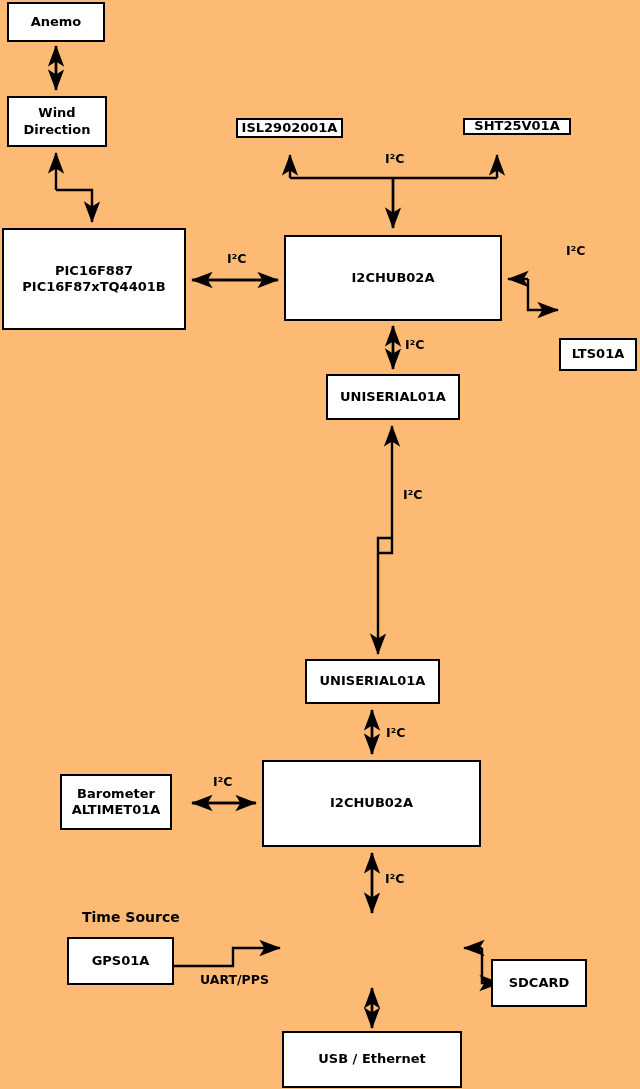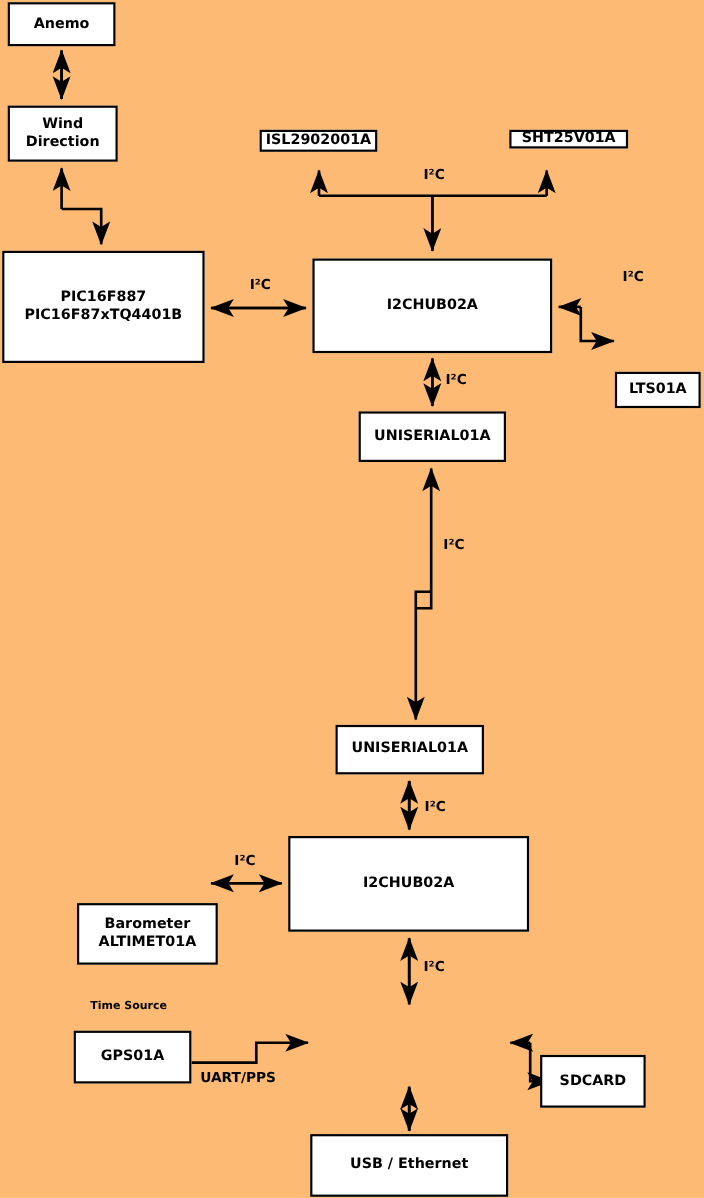--- a/index.html
+++ b/index.html
@@ -40,21 +40,21 @@
   .edge-label{
     position:absolute;
     font-size:12.5px;
     color:#000000;
     white-space:nowrap;
     z-index:4;
     background:transparent;
   }
   .free-label{
     position:absolute;
-    font-size:10px;
+    font-size:14px;
     color:#000000;
     white-space:nowrap;
     z-index:4;
   }
 </style>
 </head>
 <body>
 
 <div id="diagram">
 
@@ -141,21 +141,21 @@
   </div>
 
   <div class="node" style="left:326px; top:374px; width:134px; height:46px;">
     <span class="lbl">UNISERIAL01A</span>
   </div>
 
   <div class="node" style="left:305px; top:659px; width:135px; height:45px;">
     <span class="lbl">UNISERIAL01A</span>
   </div>
 
-  <div class="node" style="left:70px;  top:774px; width:128px; height:56px;margin-top:47px;">
+  <div class="node" style="left:60px;  top:774px; width:112px; height:56px;">
     <span class="lbl">Barometer
 ALTIMET01A</span>
   </div>
 
   <div class="node" style="left:262px; top:760px; width:219px; height:87px;">
     <span class="lbl">I2CHUB02A</span>
   </div>
 
   <div class="node" style="left:67px;  top:937px; width:107px; height:48px;">
     <span class="lbl">GPS01A</span>
@@ -179,17 +179,17 @@
   <div class="edge-label" style="left:405px; top:337px;">I²C</div>
 
   <div class="edge-label" style="left:403px; top:487px;">I²C</div>
 
   <div class="edge-label" style="left:386px; top:725px;">I²C</div>
 
   <div class="edge-label" style="left:213px; top:774px;">I²C</div>
 
   <div class="edge-label" style="left:385px; top:871px;">I²C</div>
 
-  <div class="edge-label" style="left:182px; top:972px;">UART/PPS</div>
+  <div class="edge-label" style="left:200px; top:972px;">UART/PPS</div>
 
   <div class="free-label" style="left:82px; top:909px;">Time Source</div>
 
 </div>
 
 </body></html>

